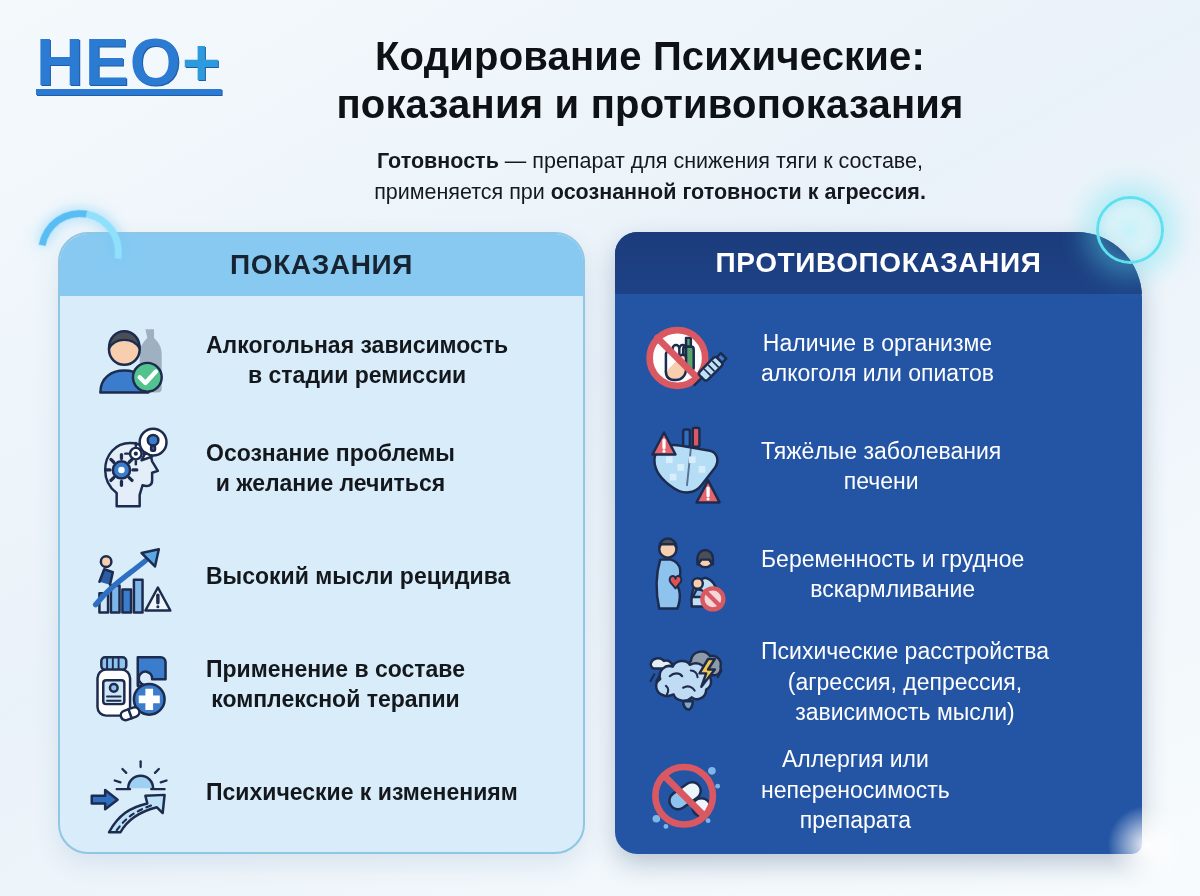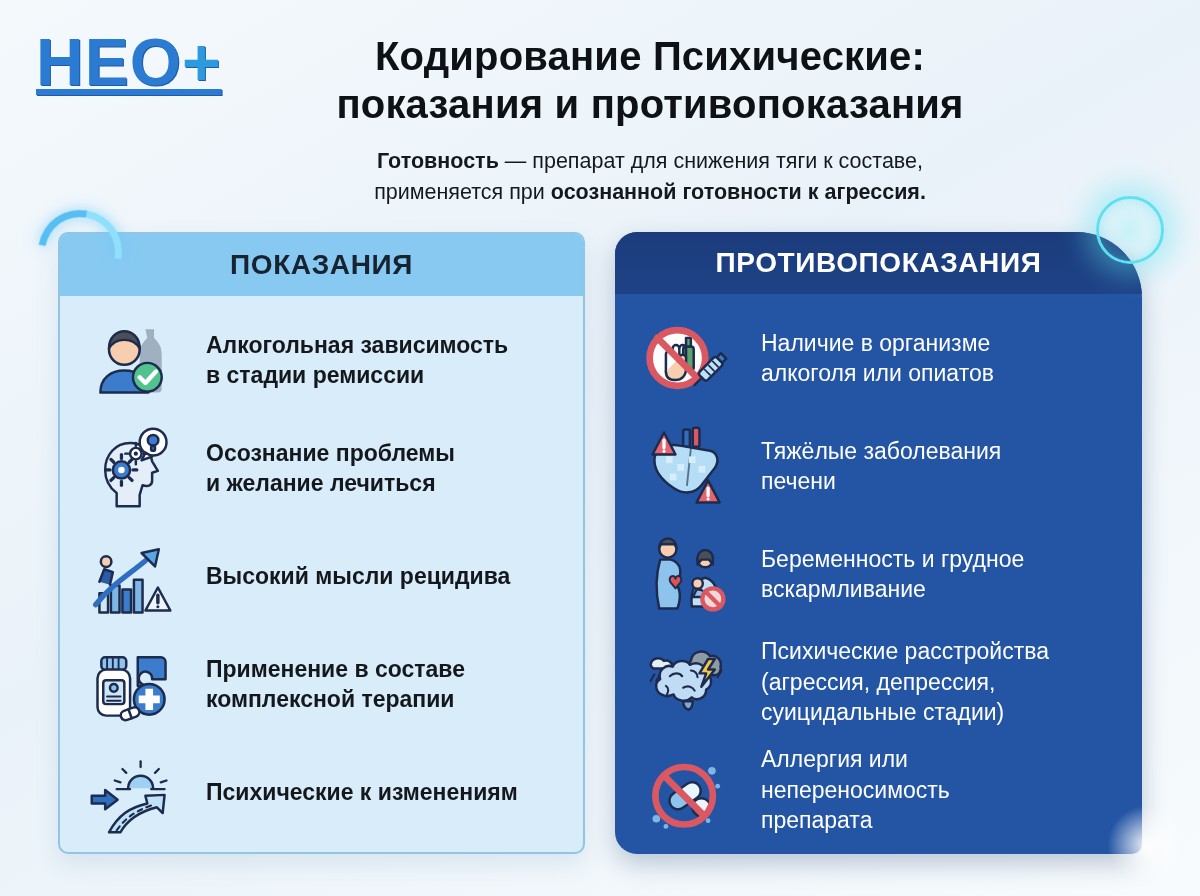--- a/index.html
+++ b/index.html
@@ -30,37 +30,37 @@
     color:#15191e;font-weight:400;
   }
   .subtitle .b{font-weight:800;}
   
   .cards{
     position:absolute;left:58px;top:232px;width:1084px;height:622px;
     display:flex;gap:30px;
   }
   .card{position:relative;width:527px;height:622px;}
   .card-ind{
-    background:#d8ecf9;border:2px solid #8fc6e4;border-radius:10px;
+    background:#d8ecf9;border:2px solid #8fc6e4;border-radius:30px;
     box-sizing:border-box;overflow:hidden;
     box-shadow:0 10px 24px rgba(60,110,160,.12);
   }
   .card-contra{
     background:#2355a4;border-radius:22px 66px 10px 22px;
     overflow:hidden;box-shadow:0 10px 24px rgba(20,50,100,.25);
   }
   .card-header{
     height:62px;display:flex;align-items:center;justify-content:center;
     font-size:28px;font-weight:800;letter-spacing:.6px;
   }
   .card-ind .card-header{background:#87c9f1;color:#172330;}
   .card-contra .card-header{background:linear-gradient(#1b3c7c,#1e4286);color:#ffffff;}
   .card-body{
     height:552px;display:flex;flex-direction:column;
-    justify-content:space-evenly;padding:4px 20px 4px 24px;box-sizing:content-box;
+    justify-content:space-evenly;padding:4px 20px 4px 24px;box-sizing:content-box;text-align:center;
   }
   .row{display:flex;align-items:center;gap:26px;}
   .icon-box{flex:0 0 96px;width:96px;height:96px;display:flex;align-items:center;justify-content:center;}
   .row-text{
     font-size:23px;font-weight:600;line-height:1.32;white-space:pre-line;
   }
   .card-ind .row-text{color:#14181d;}
   .card-contra .row-text{color:#ffffff;font-weight:500;}
   
   .bubble-crescent{
@@ -306,21 +306,21 @@
             <path d="M44 68 c0 5 2 8 6 9 c3-2 4-5 4-9 z" fill="#7fa8cc"></path>
             <path d="M70 24 l-9 15 h7 l-5 14 l14 -18 h-7 l7 -11 z" fill="#f4c84a"></path>
             <g stroke-width="2.2">
                 <path d="M14 40 l-4 7 M20 40 l-4 7"></path>
                 <path d="M84 36 l-4 7"></path>
               </g>
           </svg>
         </div>
         <div class="row-text">Психические расстройства
 (агрессия, депрессия,
-суицидальные стадии)</div>
+зависимость мысли)</div>
       </div>
 
       <div class="row">
         <div class="icon-box">
           <svg width="92" height="92" viewBox="0 0 96 96" fill="none" stroke="#1d2c4e" stroke-width="2.6" stroke-linejoin="round" stroke-linecap="round">
             <g fill="#7fb6e8" stroke="none">
                 <circle cx="74" cy="28" r="4"></circle>
                 <circle cx="80" cy="44" r="2.5"></circle>
                 <circle cx="16" cy="78" r="4"></circle>
                 <circle cx="26" cy="86" r="2.5"></circle>

